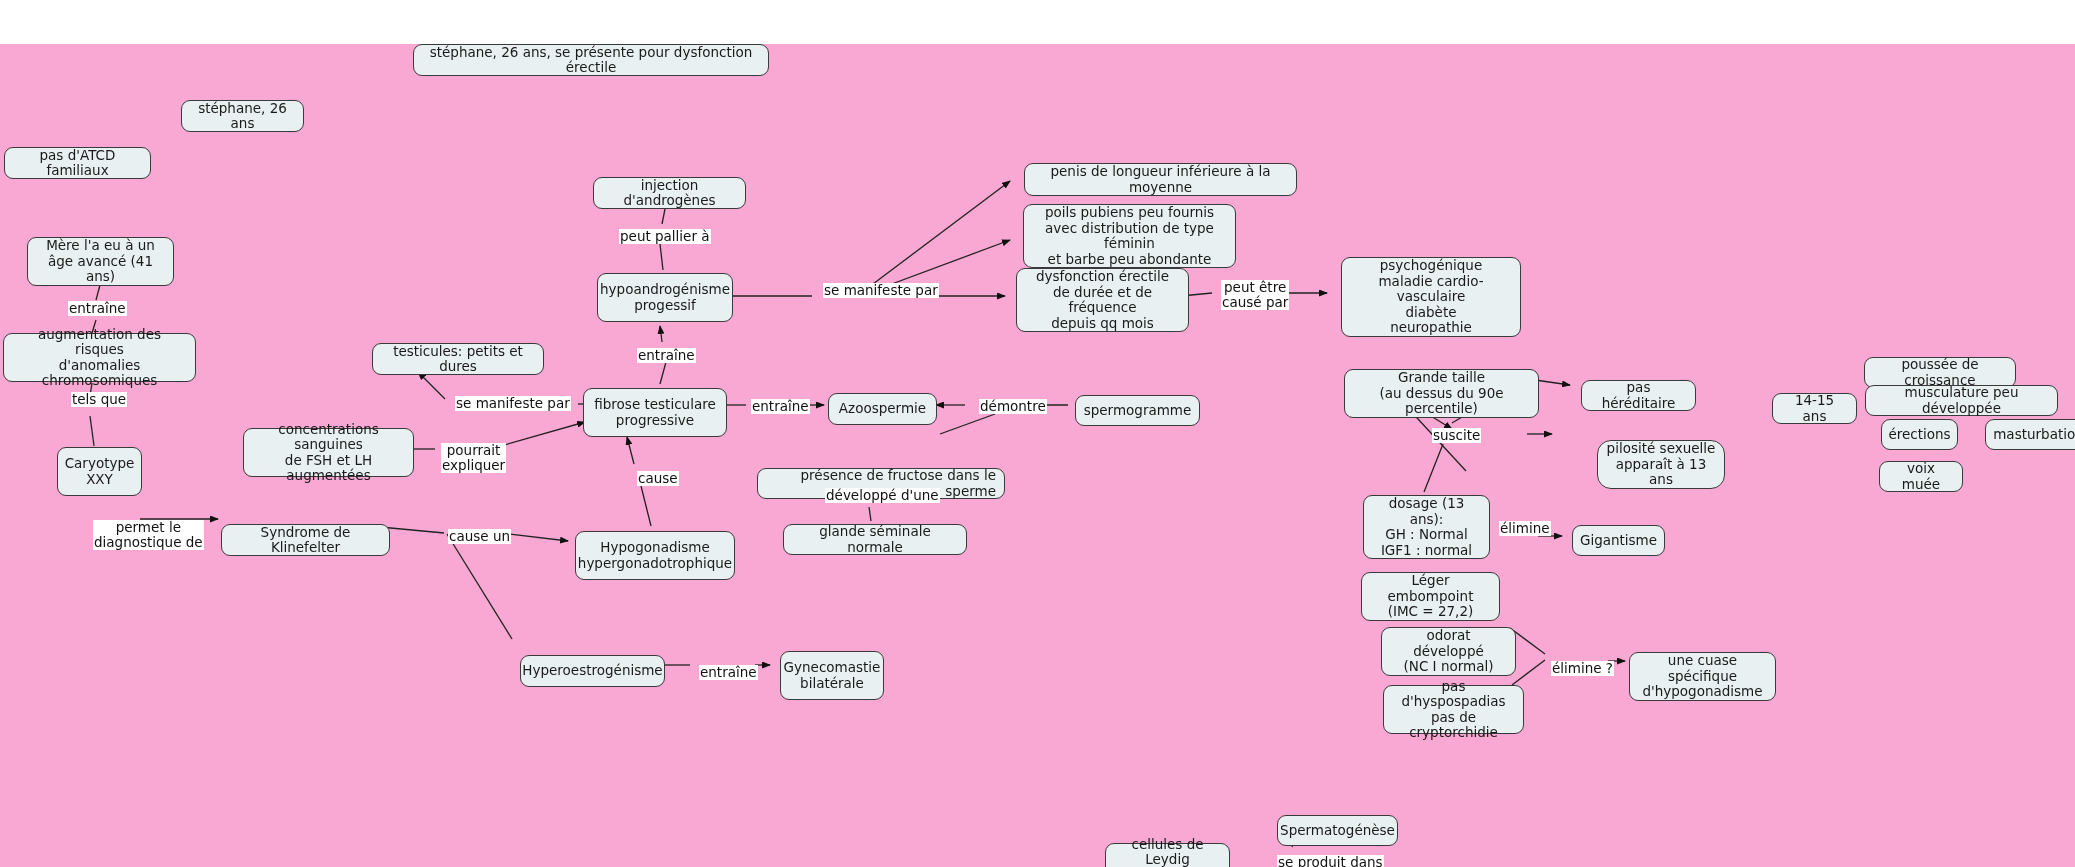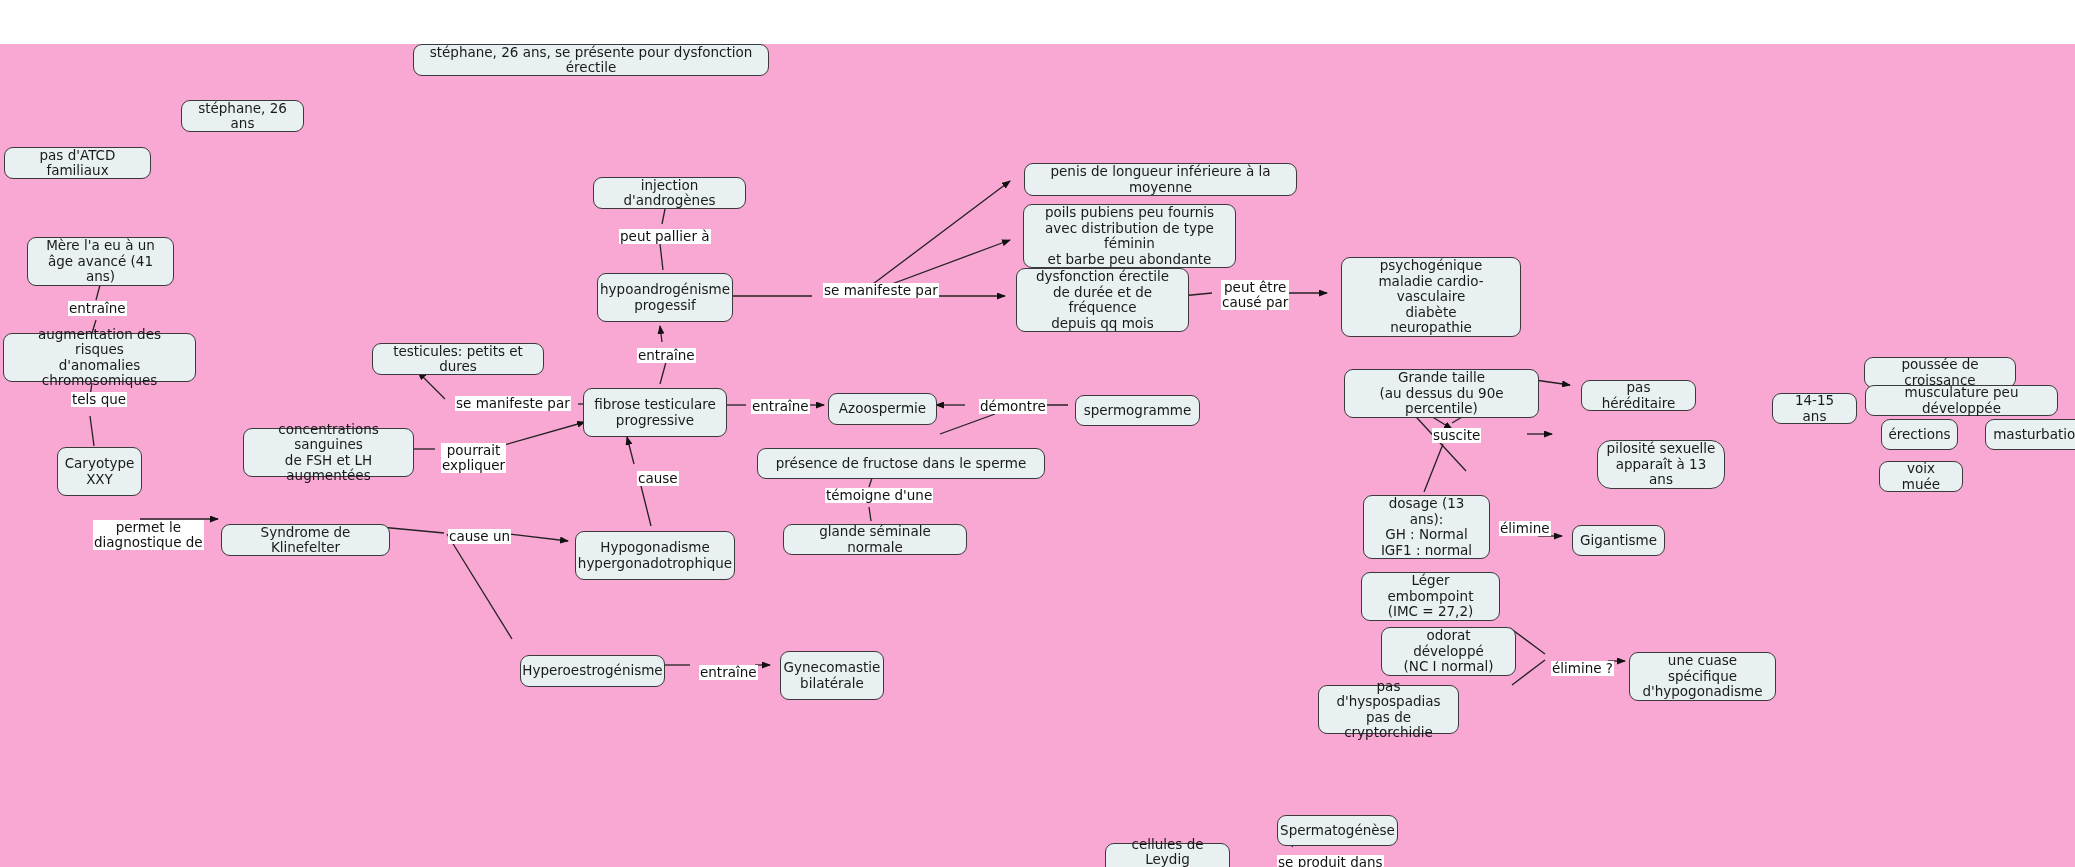--- a/index.html
+++ b/index.html
@@ -156,21 +156,21 @@
       <div class="node" style="left: 243px; top: 384px; width: 171px; height: 49px;"><span>concentrations sanguines
 de FSH et LH augmentées</span></div>
       <div class="node" style="left: 372px; top: 299px; width: 172px; height: 32px;"><span>testicules: petits et dures</span></div>
       <div class="node" style="left: 593px; top: 133px; width: 153px; height: 32px;"><span>injection d'androgènes</span></div>
       <div class="node" style="left: 597px; top: 229px; width: 136px; height: 49px;"><span>hypoandrogénisme
 progessif</span></div>
       <div class="node" style="left: 583px; top: 344px; width: 144px; height: 49px;"><span>fibrose testiculare
 progressive</span></div>
       <div class="node" style="left: 828px; top: 349px; width: 109px; height: 32px;"><span>Azoospermie</span></div>
       <div class="node" style="left: 1075px; top: 351px; width: 125px; height: 31px;"><span>spermogramme</span></div>
-      <div class="node" style="left: 757px; top: 404px; width: 288px; height: 31px;"><span>présence de fructose dans le sperme</span></div>
+      <div class="node" style="left: 757px; top: 424px; width: 248px; height: 31px; text-align: right;"><span>présence de fructose dans le sperme</span></div>
       <div class="node" style="left: 783px; top: 480px; width: 184px; height: 31px;"><span>glande séminale normale</span></div>
       <div class="node" style="left: 575px; top: 487px; width: 160px; height: 49px;"><span>Hypogonadisme
 hypergonadotrophique</span></div>
       <div class="node" style="left: 520px; top: 611px; width: 145px; height: 32px;"><span>Hyperoestrogénisme</span></div>
       <div class="node" style="left: 780px; top: 607px; width: 104px; height: 49px;"><span>Gynecomastie
 bilatérale</span></div>
       <div class="node" style="left: 1024px; top: 119px; width: 273px; height: 33px;"><span>penis de longueur inférieure à la moyenne</span></div>
       <div class="node" style="left: 1023px; top: 160px; width: 213px; height: 64px;"><span>poils pubiens peu fournis
 avec distribution de type féminin
 et barbe peu abondante</span></div>
@@ -187,21 +187,21 @@
       <div class="node" style="left: 1597px; top: 396px; width: 128px; height: 49px; border-radius: 14px;"><span>pilosité sexuelle
 apparaît à 13 ans</span></div>
       <div class="node" style="left: 1363px; top: 451px; width: 127px; height: 64px;"><span>dosage (13 ans):
 GH : Normal
 IGF1 : normal</span></div>
       <div class="node" style="left: 1572px; top: 481px; width: 93px; height: 31px;"><span>Gigantisme</span></div>
       <div class="node" style="left: 1361px; top: 528px; width: 139px; height: 49px;"><span>Léger embompoint
 (IMC = 27,2)</span></div>
       <div class="node" style="left: 1381px; top: 583px; width: 135px; height: 49px;"><span>odorat développé
 (NC I normal)</span></div>
-      <div class="node" style="left: 1318px; top: 641px; width: 141px; height: 49px;"><span>pas d'hyspospadias
+      <div class="node" style="left: 1383px; top: 641px; width: 141px; height: 49px;"><span>pas d'hyspospadias
 pas de cryptorchidie</span></div>
       <div class="node" style="left: 1629px; top: 608px; width: 147px; height: 49px;"><span>une cuase spécifique
 d'hypogonadisme</span></div>
       <div class="node" style="left: 1772px; top: 349px; width: 85px; height: 31px;"><span>14-15 ans</span></div>
       <div class="node" style="left: 1864px; top: 313px; width: 152px; height: 31px;"><span>poussée de croissance</span></div>
       <div class="node" style="left: 1865px; top: 341px; width: 193px; height: 31px;"><span>musculature peu développée</span></div>
       <div class="node" style="left: 1881px; top: 375px; width: 77px; height: 31px;"><span>érections</span></div>
       <div class="node" style="left: 1985px; top: 375px; width: 107px; height: 31px;"><span>masturbation</span></div>
       <div class="node" style="left: 1879px; top: 417px; width: 84px; height: 31px;"><span>voix muée</span></div>
       <div class="node" style="left: 1277px; top: 771px; width: 121px; height: 31px;"><span>Spermatogénèse</span></div>
@@ -216,21 +216,21 @@
 diagnostique de</div>
       <div class="edge-label" style="left: 448px; top: 485px;">cause un</div>
       <div class="edge-label" style="left: 441px; top: 399px;">pourrait
 expliquer</div>
       <div class="edge-label" style="left: 455px; top: 352px;">se manifeste par</div>
       <div class="edge-label" style="left: 619px; top: 185px; text-align: right;">peut pallier à</div>
       <div class="edge-label" style="left: 637px; top: 304px;">entraîne</div>
       <div class="edge-label" style="left: 751px; top: 355px;">entraîne</div>
       <div class="edge-label" style="left: 637px; top: 427px;">cause</div>
       <div class="edge-label" style="left: 979px; top: 355px;">démontre</div>
-      <div class="edge-label" style="left: 825px; top: 444px;">témoigne d'une</div>
+      <div class="edge-label" style="left: 825px; top: 444px;">développé d'une</div>
       <div class="edge-label" style="left: 699px; top: 621px;">entraîne</div>
       <div class="edge-label" style="left: 823px; top: 239px;">se manifeste par</div>
       <div class="edge-label" style="left: 1221px; top: 236px;">peut être
 causé par</div>
       <div class="edge-label" style="left: 1432px; top: 384px;">suscite</div>
       <div class="edge-label" style="left: 1499px; top: 477px;">élimine</div>
       <div class="edge-label" style="left: 1551px; top: 617px;">élimine ?</div>
       <div class="edge-label" style="left: 1277px; top: 811px;">se produit dans</div>
     </div>
 

